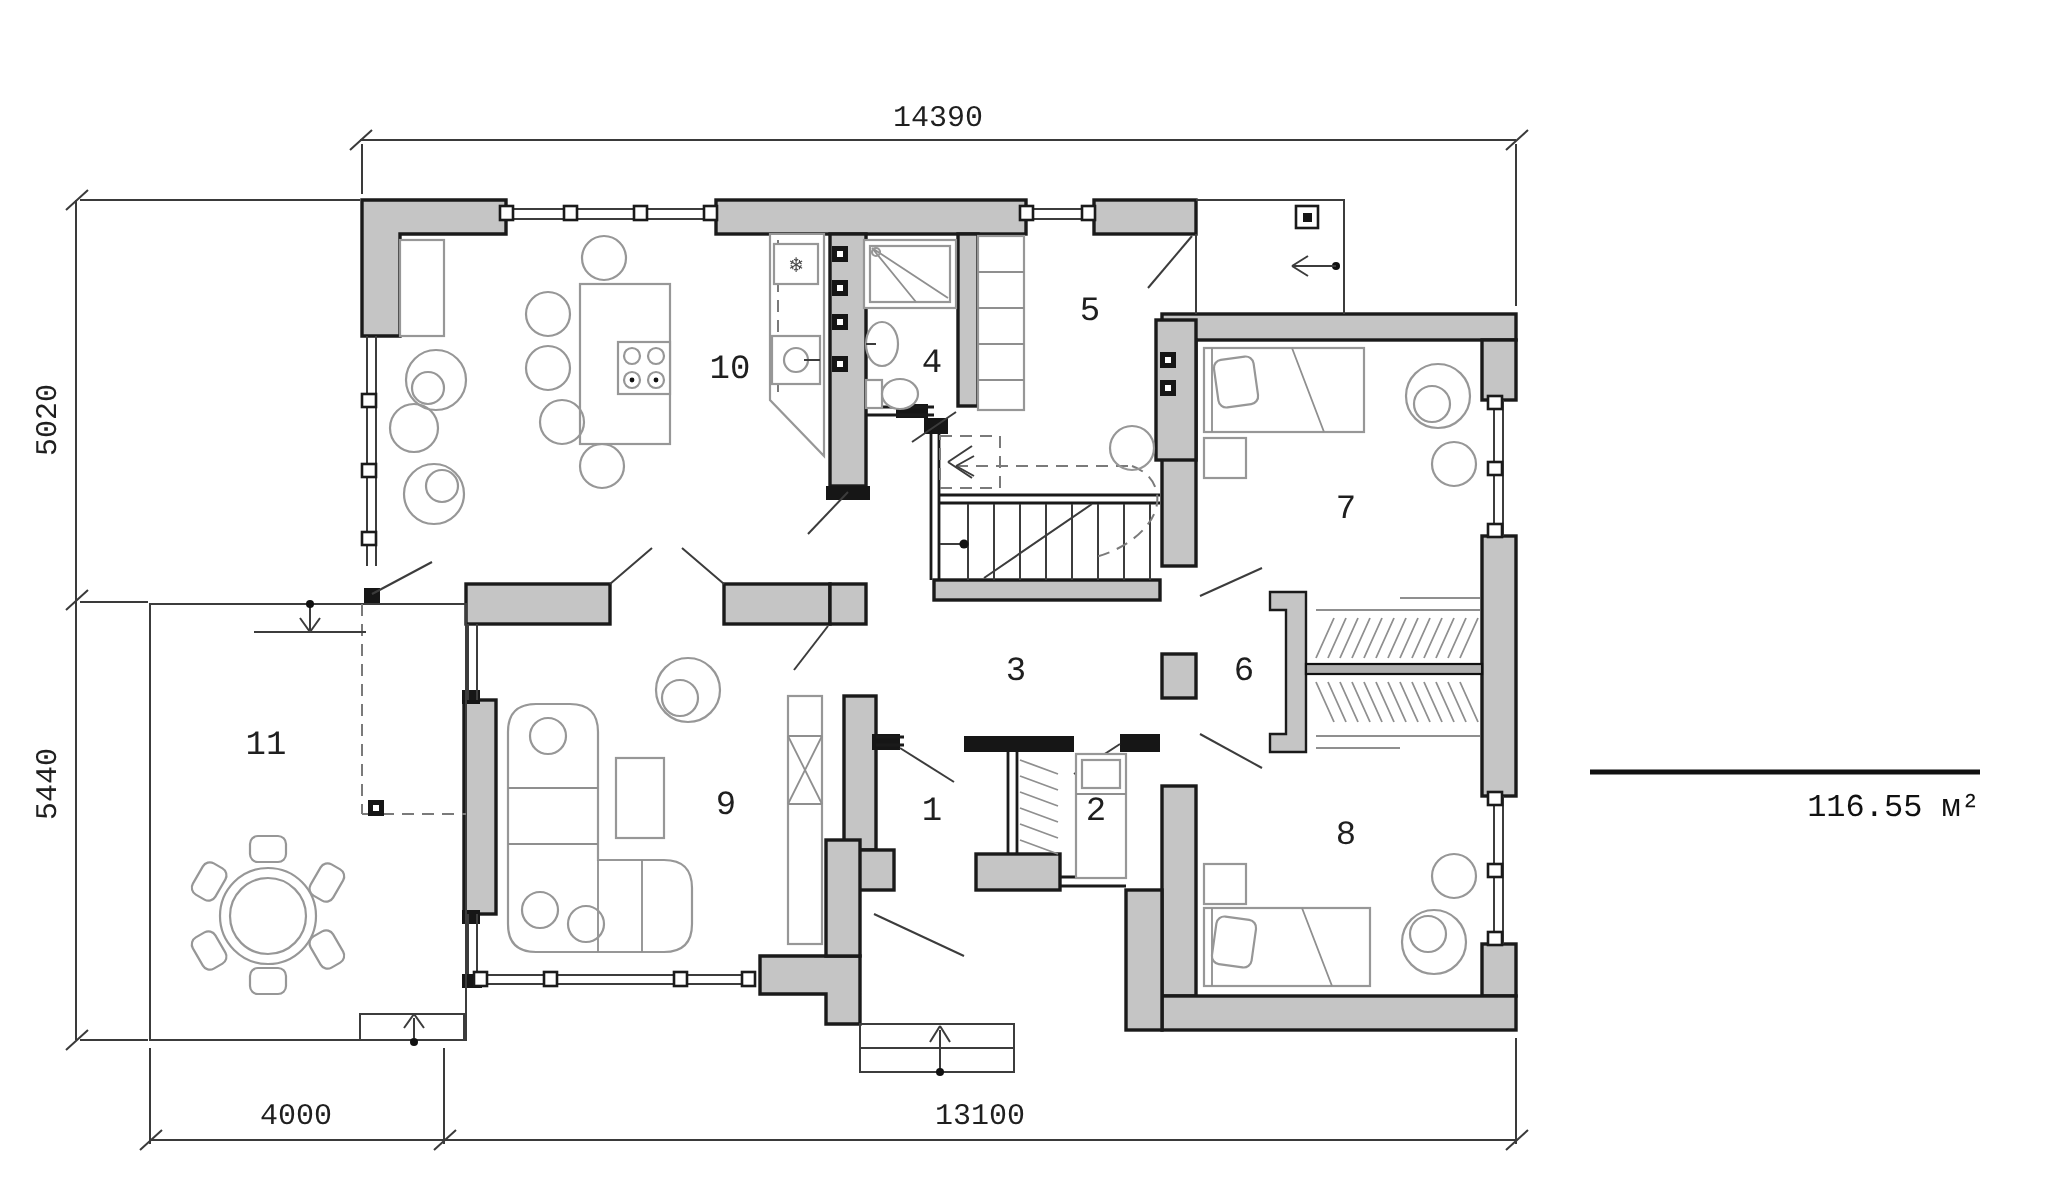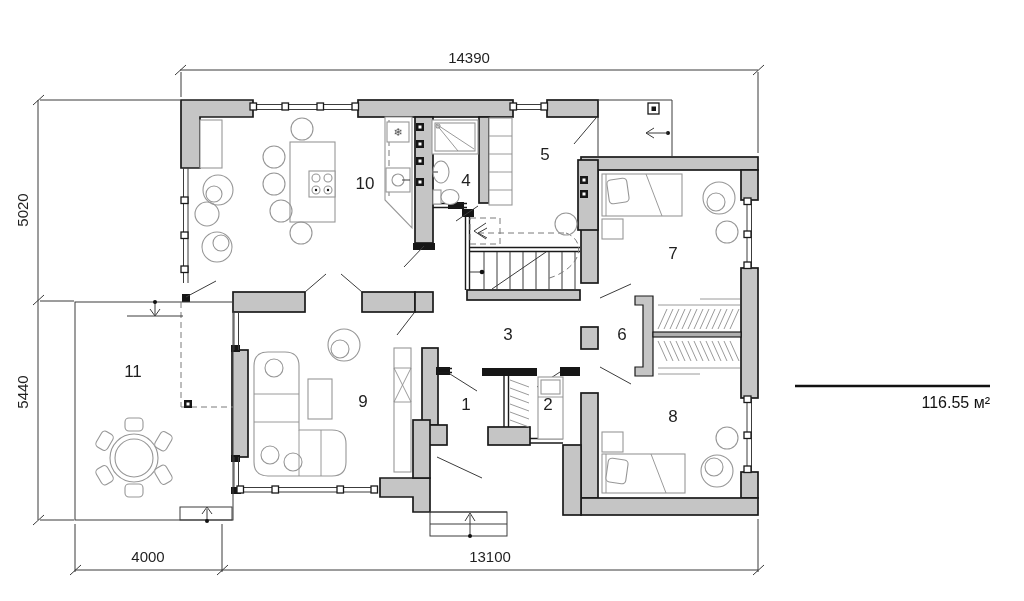--- a/index.html
+++ b/index.html
@@ -1,17 +1,17 @@
 <!DOCTYPE html>
 <html><head>
 <meta charset="utf-8">
 <style>
   html,body{margin:0;padding:0;background:#fff;}
   #stage{position:relative;width:1024px;height:601px;background:#ffffff;overflow:hidden;
-         font-family:Liberation Sans, sans-serif;}
+         font-family:Liberation Mono, monospace;}
   svg{position:absolute;left:0;top:0;}
   .wall{fill:#c5c5c5;stroke:#1a1a1a;stroke-width:1.7;}
   .wall2{fill:#c5c5c5;stroke:#1a1a1a;stroke-width:1.2;}
   .blk{fill:#161616;stroke:none;}
   .wsq{fill:#ffffff;stroke:#1a1a1a;stroke-width:1.3;}
   .ln{fill:none;stroke:#3c3c3c;stroke-width:1;}
   .lnb{fill:none;stroke:#1a1a1a;stroke-width:1.4;}
   .thin{fill:none;stroke:#8f8f8f;stroke-width:0.9;}
   .furn{fill:#ffffff;stroke:#979797;stroke-width:1.1;}
   .furnd{fill:none;stroke:#979797;stroke-width:1.1;}

